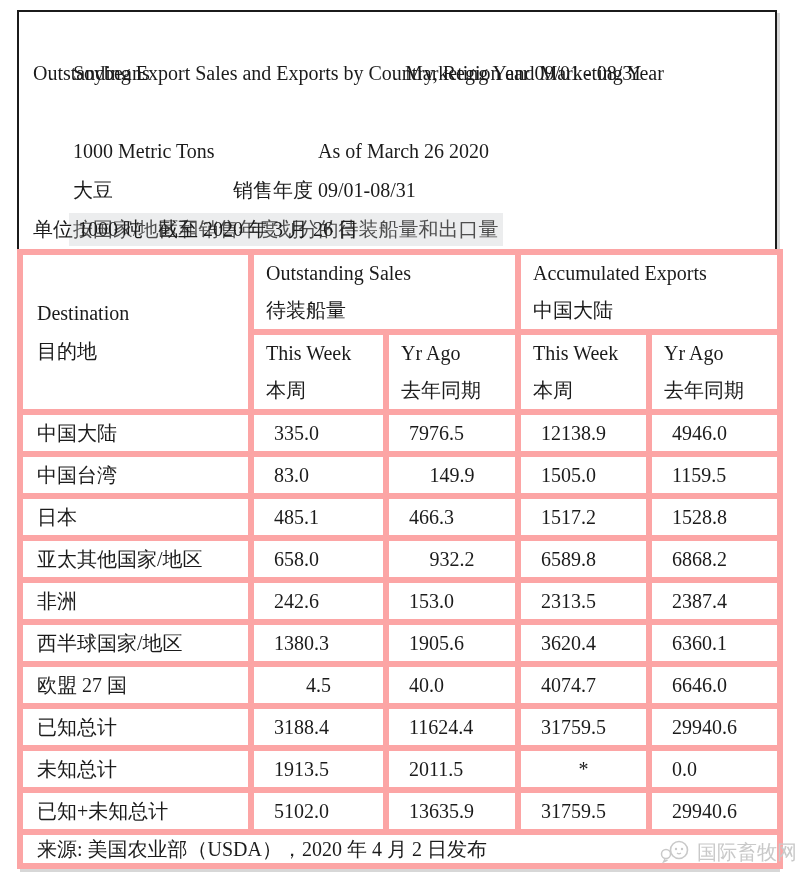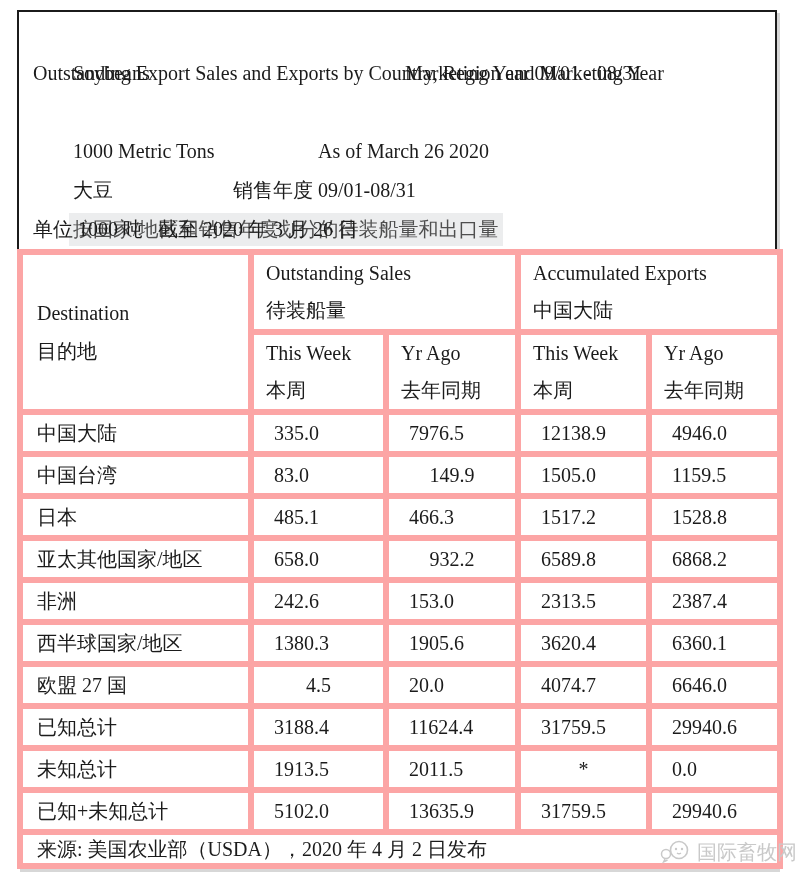--- a/index.html
+++ b/index.html
@@ -167,21 +167,21 @@
         <tr>
           <td class="dest">西半球国家/地区</td>
           <td class="num">1380.3</td>
           <td class="num">1905.6</td>
           <td class="num">3620.4</td>
           <td class="num">6360.1</td>
         </tr>
         <tr>
           <td class="dest">欧盟 27 国</td>
           <td class="num c">4.5</td>
-          <td class="num">20.0</td>
+          <td class="num">40.0</td>
           <td class="num">4074.7</td>
           <td class="num">6646.0</td>
         </tr>
         <tr>
           <td class="dest">已知总计</td>
           <td class="num">3188.4</td>
           <td class="num">11624.4</td>
           <td class="num">31759.5</td>
           <td class="num">29940.6</td>
         </tr>

